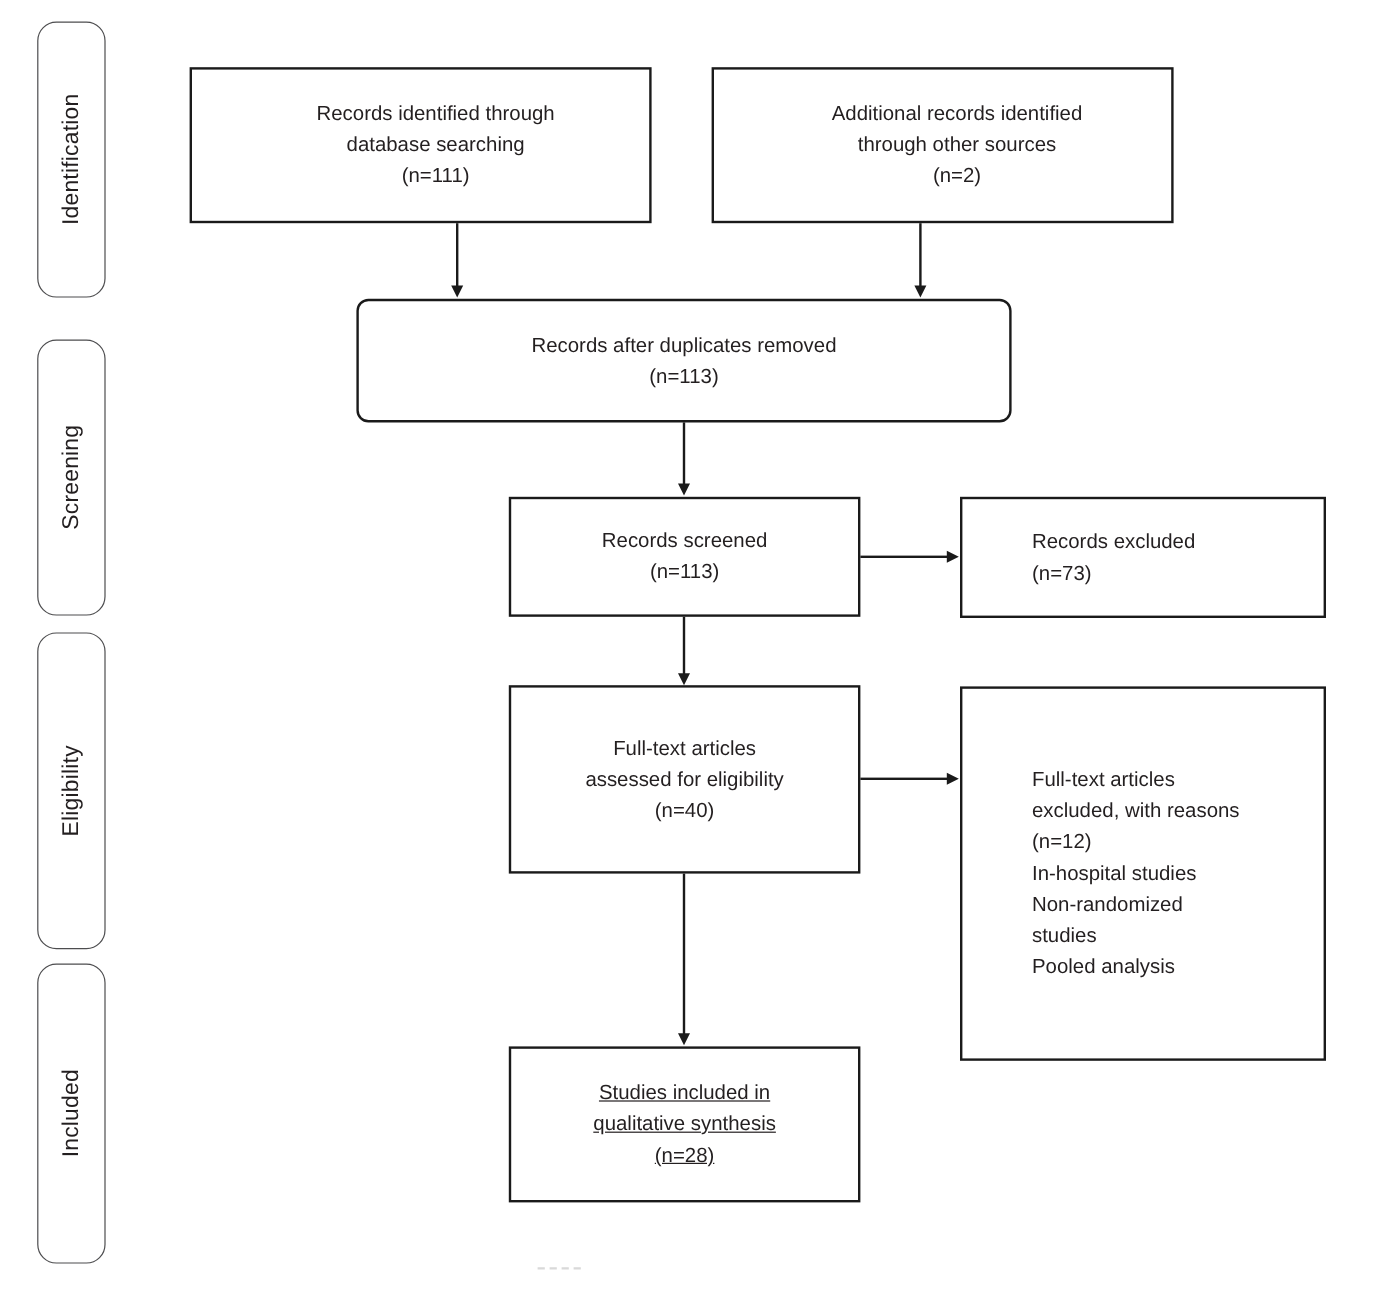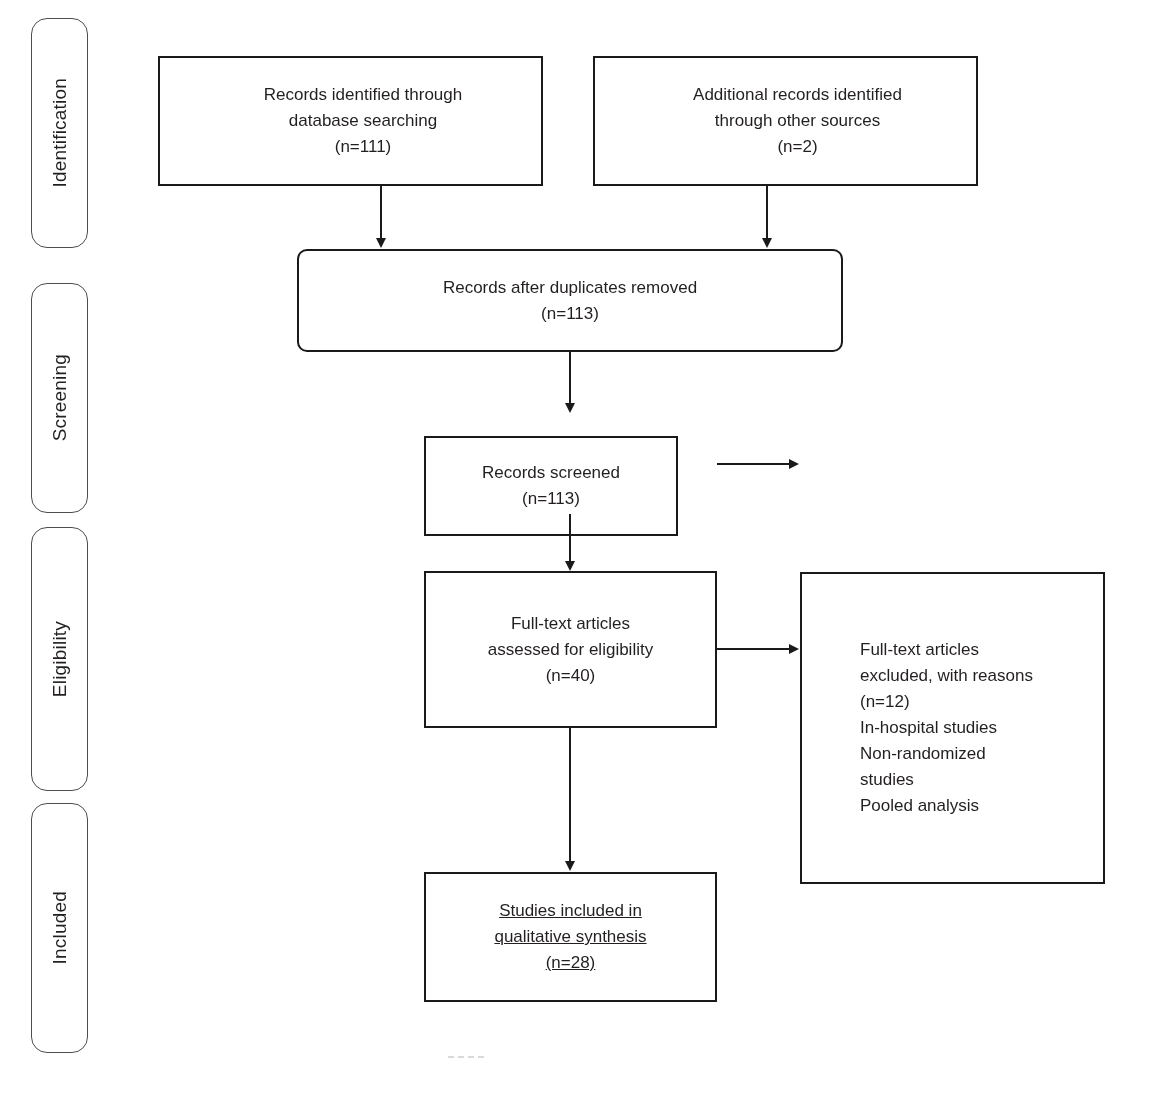--- a/index.html
+++ b/index.html
@@ -67,23 +67,25 @@
 database searching
 (n=111)</div>
 
   <div class="flow-box" style="left:593px;top:56px;width:385px;height:130px;padding-left:24px;">Additional records identified
 through other sources
 (n=2)</div>
 
   <div class="flow-box" style="left:297px;top:249px;width:546px;height:103px;border-radius:10px;">Records after duplicates removed
 (n=113)</div>
 
-  <div class="flow-box" style="left:424px;top:436px;width:254px;height:100px;">Records screened
+  <div class="flow-box" style="left:424px;top:414px;width:293px;height:100px;">Records screened
 (n=113)</div>
 
+  <div class="flow-box left-align" style="left:800px;top:414px;width:305px;height:101px;">Records excluded
+(n=73)</div>
 
   <div class="flow-box" style="left:424px;top:571px;width:293px;height:157px;">Full-text articles
 assessed for eligibility
 (n=40)</div>
 
   <div class="flow-box left-align" style="left:800px;top:572px;width:305px;height:312px;">Full-text articles
 excluded, with reasons
 (n=12)
 In-hospital studies
 Non-randomized

